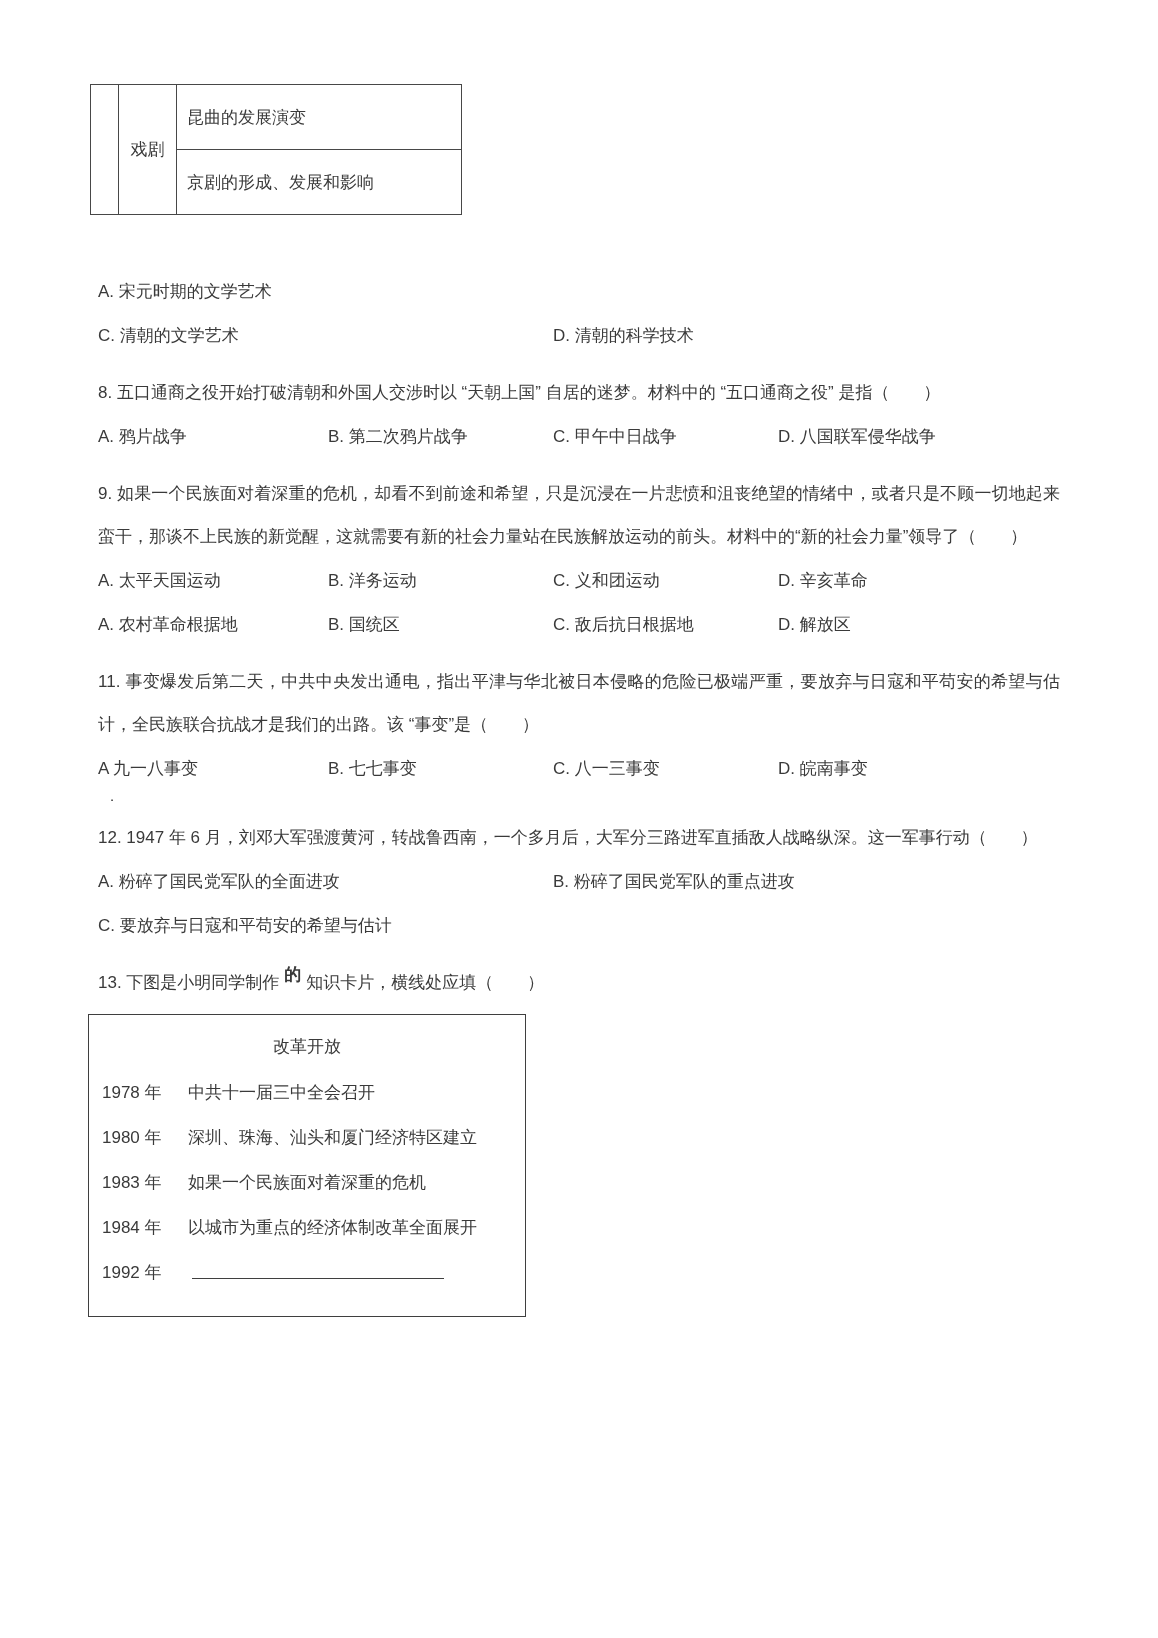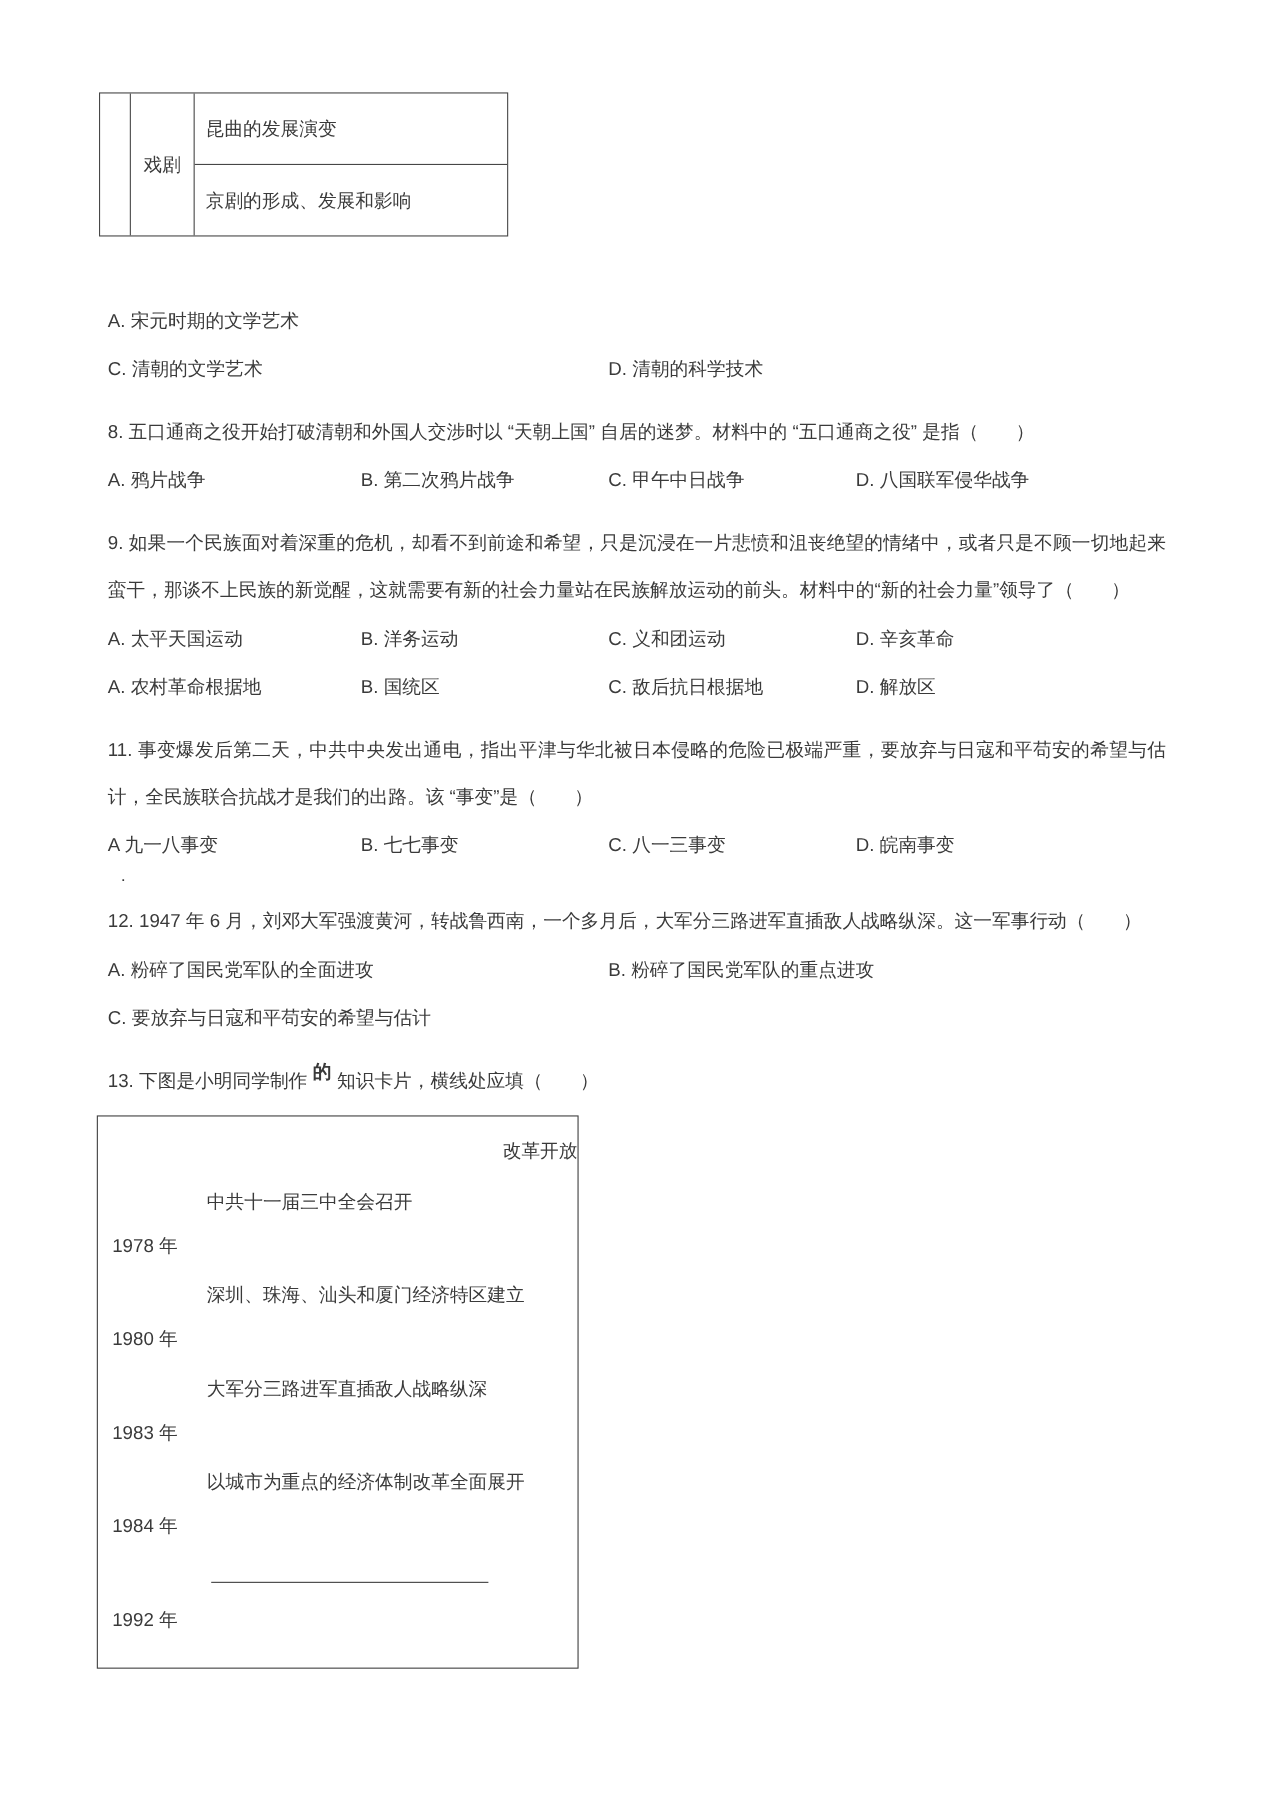--- a/index.html
+++ b/index.html
@@ -51,23 +51,23 @@
 
   
   .card{
     width:438px;
     box-sizing:border-box;
     border:1.5px solid #3f3f3f;
     margin-top:10px;
     margin-left:-10px;
     padding:18px 0 30px 0;
   }
-  .card-title{text-align:right;line-height:28px;}
+  .card-title{text-align:center;line-height:28px;}
   .card-row{display:flex;margin-top:19px;padding-left:13px;line-height:26px;}
-  .cy{width:86px;flex-shrink:0;margin-top:40px;}
+  .cy{width:86px;flex-shrink:0;}
   .blank{
     display:inline-block;
     width:252px;
     height:18px;
     border-bottom:1px solid #3f3f3f;
     margin-left:4px;
   }
 </style>
 </head>
 <body>
@@ -142,21 +142,21 @@
       <div class="card-row">
         <span class="cy">1978 年</span>
         <span>中共十一届三中全会召开</span>
       </div>
       <div class="card-row">
         <span class="cy">1980 年</span>
         <span>深圳、珠海、汕头和厦门经济特区建立</span>
       </div>
       <div class="card-row">
         <span class="cy">1983 年</span>
-        <span>大军分三路进军直插敌人战略纵深</span>
+        <span>如果一个民族面对着深重的危机</span>
       </div>
       <div class="card-row">
         <span class="cy">1984 年</span>
         <span>以城市为重点的经济体制改革全面展开</span>
       </div>
       <div class="card-row">
         <span class="cy">1992 年</span>
         <span class="blank"></span>
       </div>
     </div>

